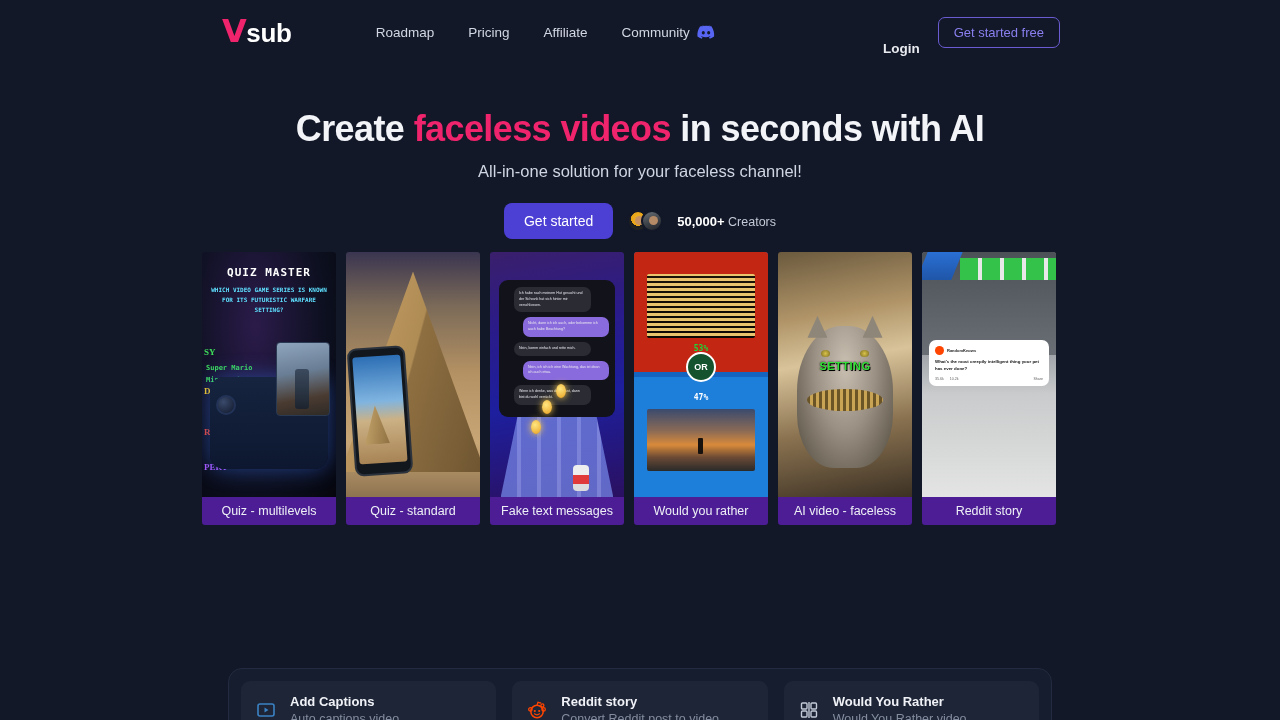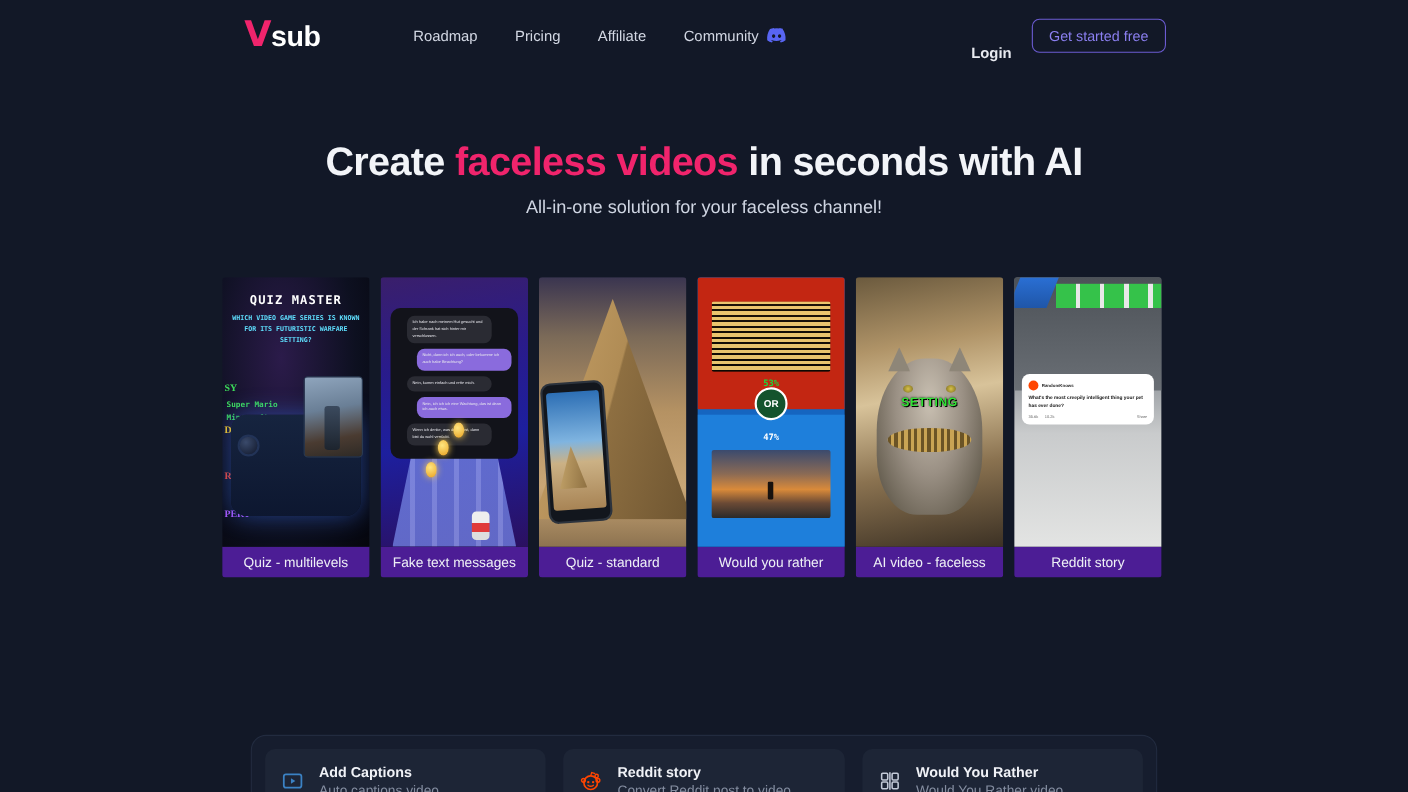--- a/index.html
+++ b/index.html
@@ -22,21 +22,21 @@
   .discord { width:18px; height:14px; display:inline-block; }
   .nav-right { display:flex; align-items:center; gap:18px; margin-left:auto; }
   .login { color:#e8eaf0; font-size:13.5px; font-weight:bold; cursor:pointer;margin-top:32px; }
   .get-free {
     border:1px solid #6b5bd2; color:#8b7ff0; background:transparent;
     font-size:13px; padding:7px 15px; border-radius:7px; cursor:pointer;
     font-family:"Liberation Sans", sans-serif;
   }
 
   
-  .hero { text-align:center; margin-top:60px; }
+  .hero { text-align:center; margin-top:42px; }
   .hero h1 { font-size:36px; font-weight:bold; letter-spacing:-0.6px; color:#f2f4f8; line-height:1.25; }
   .accent { color:#f0246c; }
   .hero-sub { margin-top:11px; font-size:16.5px; color:#cfd5e2; }
 
   .cta-row { margin-top:22px; display:flex; align-items:center; justify-content:center; gap:14px; }
   .btn-primary {
     background:#4b3fd4; color:#fff; border:none; border-radius:8px;
     font-size:14px; padding:10px 20px; cursor:pointer;
     font-family:"Liberation Sans", sans-serif;
   }
@@ -207,67 +207,78 @@
     <div class="nav-right">
       <div class="login">Login</div>
       <button class="get-free">Get started free</button>
     </div>
   </div>
 
   <div class="hero">
     <h1><span>Create </span><span class="accent">faceless videos</span><span> in seconds with AI</span></h1>
     <div class="hero-sub">All-in-one solution for your faceless channel!</div>
 
+    <div class="cta-row">
+      <button class="btn-primary">Get started</button>
+      <div class="avatars">
+        <div class="avatar av1"></div>
+        <div class="avatar av2"></div>
+      </div>
+      <div class="creators">
+        <b>50,000+</b>
+        <span>Creators</span>
+      </div>
+    </div>
   </div>
 
   <div class="cards">
 
     <div class="vcard">
       <div class="thumb c1">
         <div class="title">QUIZ MASTER</div>
         <div class="q">WHICH VIDEO GAME SERIES IS KNOWN FOR ITS FUTURISTIC WARFARE SETTING?</div>
         <div class="lvl" style="top:95px;color:#3ddc5a">SY</div>
         <div class="ans" style="top:112px;color:#3ddc5a">Super Mario</div>
         <div class="ans" style="top:124px;color:#3ddc5a">Minecraft</div>
         <div class="lvl" style="top:134px;color:#f5c518">DIUM</div>
         <div class="lvl" style="top:175px;color:#e8402a">RD</div>
         <div class="lvl" style="top:210px;color:#a855f7">PERT</div>
         <div class="pad"></div>
         <div class="stick" style="left:14px;bottom:82px"></div>
         <div class="inset"></div>
       </div>
       <div class="vlabel">Quiz - multilevels</div>
+    </div>
+
+    <div class="vcard">
+      <div class="thumb c3">
+        <div class="pyr"></div>
+        <div class="phone">
+          <div class="screen"></div>
+        </div>
+      </div>
+      <div class="vlabel">Quiz - standard</div>
     </div>
 
     <div class="vcard">
       <div class="thumb c2">
         <div class="track"></div>
         <div class="chatbox">
           <div class="msg left">Ich habe nach meinem Hut gesucht und der Schrank hat sich hinter mir verschlossen.</div>
           <div class="msg right">Nicht, dann ich ich auch, oder bekomme ich auch habe Beachtung?</div>
           <div class="msg left">Nein, komm einfach und rette mich.</div>
           <div class="msg right">Nein, ich ich ich eine Wachtung, das ist dean ich auch etwa.</div>
           <div class="msg left">Wenn ich denke, was du denkst, dann bist du wohl verrückt.</div>
         </div>
         <div class="coin" style="left:52px;top:148px"></div>
         <div class="coin" style="left:41px;top:168px"></div>
         <div class="coin" style="left:66px;top:132px"></div>
         <div class="runner"></div>
       </div>
       <div class="vlabel">Fake text messages</div>
-    </div>
-
-    <div class="vcard">
-      <div class="thumb c3">
-        <div class="pyr"></div>
-        <div class="phone">
-          <div class="screen"></div>
-        </div>
-      </div>
-      <div class="vlabel">Quiz - standard</div>
     </div>
 
     <div class="vcard">
       <div class="thumb c4">
         <div class="top"></div>
         <div class="bot"></div>
         <div class="coinstack"></div>
         <div class="pct p1">53%</div>
         <div class="or">OR</div>
         <div class="pct p2">47%</div>

